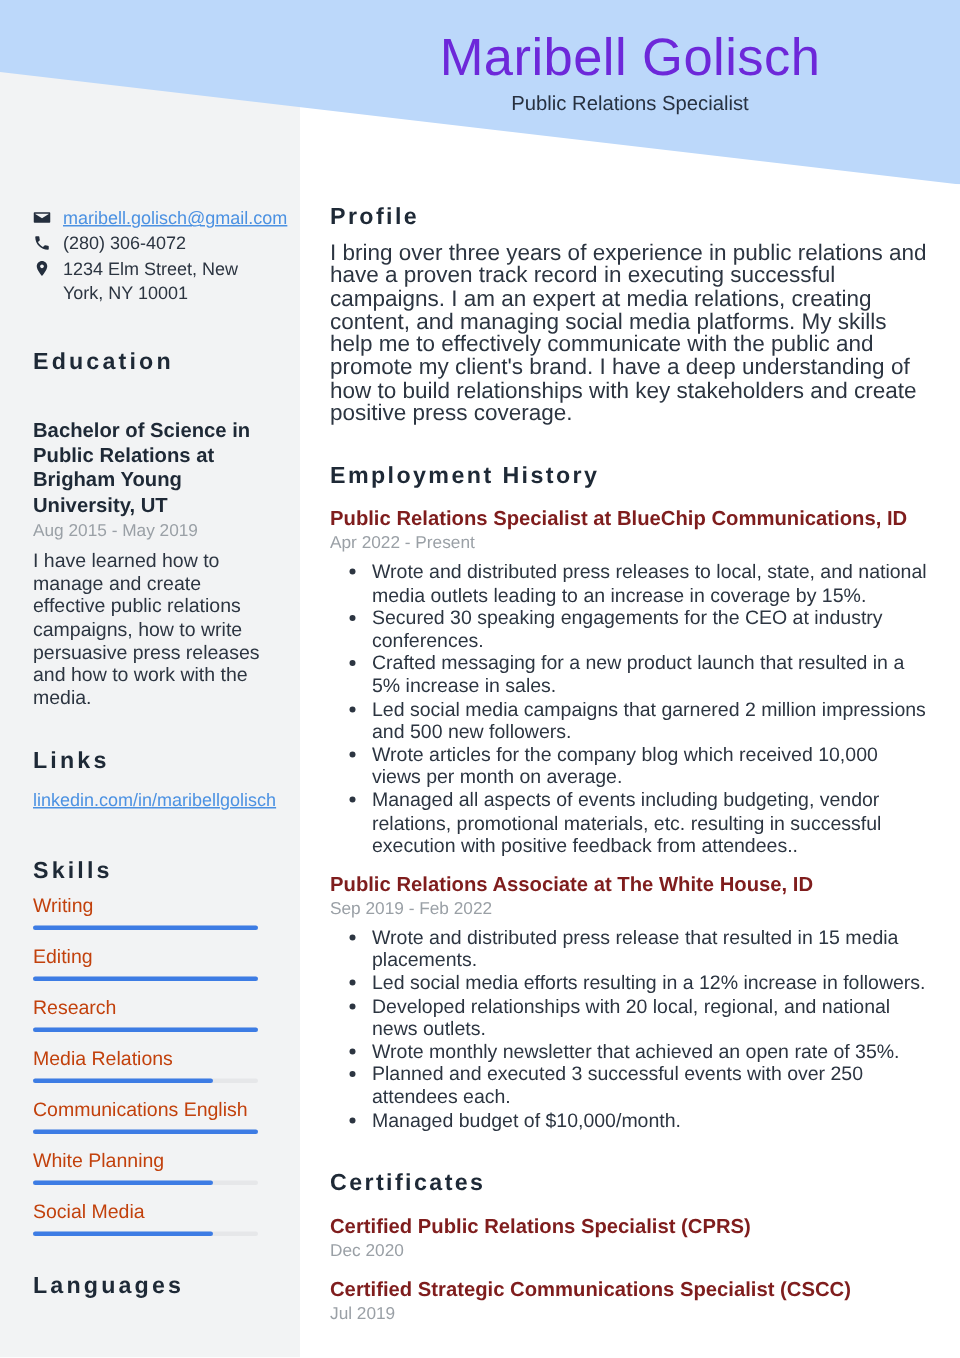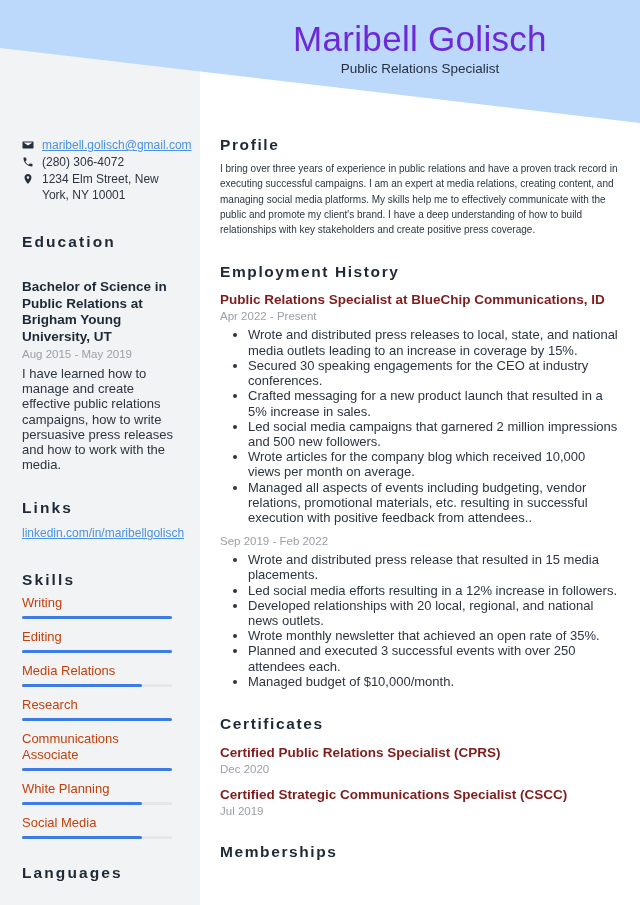--- a/index.html
+++ b/index.html
@@ -63,21 +63,21 @@
   .meter-label { font-size:13px; color:#c2410c; line-height:16px; }
   .bar-track { width:150px; height:3px; background:#e6e7e9; border-radius:2px; margin-top:5px; }
   .bar-fill { height:3px; background:#3d7ce4; border-radius:2px; }
 
   
   .main {
     position:absolute; left:200px; top:0; width:440px; height:905px;
     background:#ffffff; z-index:2;
     padding:136px 22px 0 20px;
   }
-  .para { font-size:10px; line-height:15.3px; margin-top:7px; }
+  .para { font-size:15px; line-height:15.3px; margin-top:7px; }
   .section-gap { margin-top:26px; }
   .entry-title { font-size:13.5px; font-weight:700; color:#7f1d1d; line-height:17px; }
   .job { margin-top:10px; }
   .job-dates { margin-top:2px; }
   ul.bullets { margin:5px 0 0 0; padding-left:28px; list-style:disc; }
   ul.bullets li { font-size:13px; line-height:15.2px; color:#2c3541; }
   .cert { margin-top:11px; }
   .cert-date { margin-top:2px; }
 </style>
 </head>
@@ -136,33 +136,33 @@
               <div class="bar-fill" style="width: 100%;"></div>
             </div>
         </div>
         <div class="meter">
           <div class="meter-label">Editing</div>
           <div class="bar-track">
               <div class="bar-fill" style="width: 100%;"></div>
             </div>
         </div>
         <div class="meter">
+          <div class="meter-label">Research</div>
+          <div class="bar-track">
+              <div class="bar-fill" style="width: 100%;"></div>
+            </div>
+        </div>
+        <div class="meter">
           <div class="meter-label">Media Relations</div>
           <div class="bar-track">
               <div class="bar-fill" style="width: 80%;"></div>
             </div>
         </div>
         <div class="meter">
-          <div class="meter-label">Research</div>
-          <div class="bar-track">
-              <div class="bar-fill" style="width: 100%;"></div>
-            </div>
-        </div>
-        <div class="meter">
-          <div class="meter-label">Communications Associate</div>
+          <div class="meter-label">Communications English</div>
           <div class="bar-track">
               <div class="bar-fill" style="width: 100%;"></div>
             </div>
         </div>
         <div class="meter">
           <div class="meter-label">White Planning</div>
           <div class="bar-track">
               <div class="bar-fill" style="width: 80%;"></div>
             </div>
         </div>
@@ -197,20 +197,21 @@
           <li>Wrote and distributed press releases to local, state, and national media outlets leading to an increase in coverage by 15%.</li>
           <li>Secured 30 speaking engagements for the CEO at industry conferences.</li>
           <li>Crafted messaging for a new product launch that resulted in a 5% increase in sales.</li>
           <li>Led social media campaigns that garnered 2 million impressions and 500 new followers.</li>
           <li>Wrote articles for the company blog which received 10,000 views per month on average.</li>
           <li>Managed all aspects of events including budgeting, vendor relations, promotional materials, etc. resulting in successful execution with positive feedback from attendees..</li>
         </ul>
       </div>
 
       <div class="job">
+        <div class="entry-title">Public Relations Associate at The White House, ID</div>
         <div class="muted job-dates">Sep 2019 - Feb 2022</div>
         <ul class="bullets">
           <li>Wrote and distributed press release that resulted in 15 media placements.</li>
           <li>Led social media efforts resulting in a 12% increase in followers.</li>
           <li>Developed relationships with 20 local, regional, and national news outlets.</li>
           <li>Wrote monthly newsletter that achieved an open rate of 35%.</li>
           <li>Planned and executed 3 successful events with over 250 attendees each.</li>
           <li>Managed budget of $10,000/month.</li>
         </ul>
       </div>

